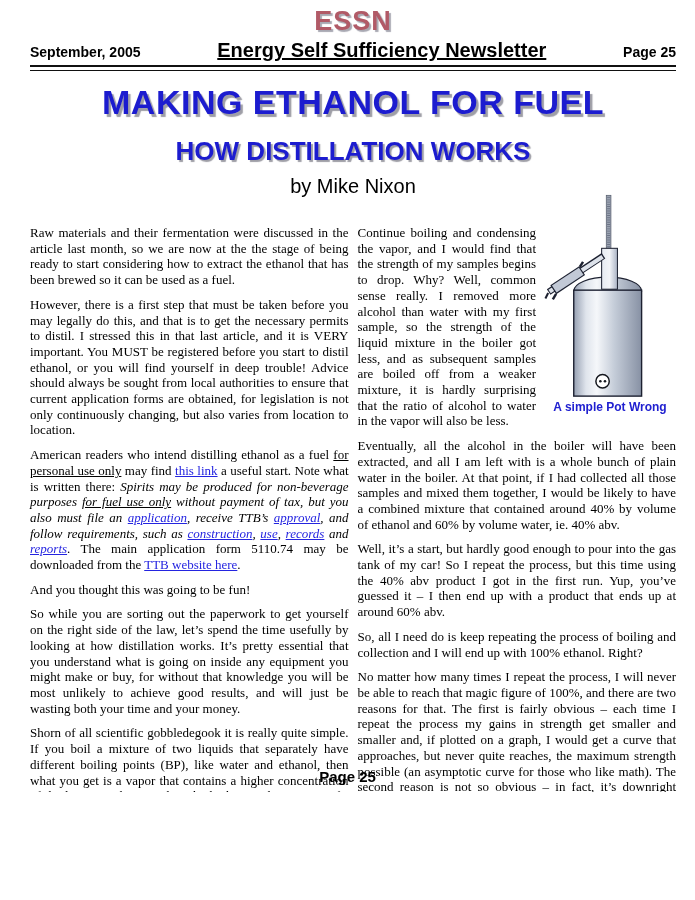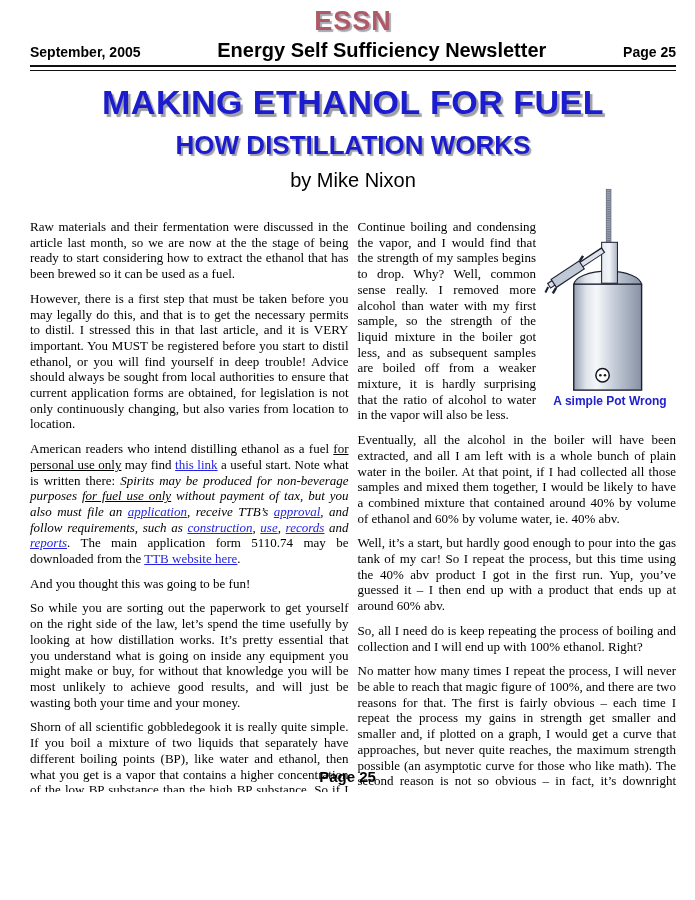--- a/index.html
+++ b/index.html
@@ -16,31 +16,31 @@
     text-align:center; font-family:"Liberation Sans", sans-serif; font-weight:bold;
     font-size:27px; letter-spacing:1px; color:var(--logo-red);
     text-shadow:2px 2px 1px #a8a8b2;
   }
   .header-row{
     display:flex; align-items:flex-end; justify-content:space-between;
     margin-top:2px; padding-bottom:3px; border-bottom:2.5px solid #111;
     font-family:"Liberation Sans", sans-serif; font-weight:bold;gap:12px;
   }
   .header-date,.header-page{font-size:14px; padding-bottom:2px;}
-  .header-title{font-size:20px; }
+  .header-title{font-size:20px; text-decoration:underline;}
   .rule2{border-top:1.5px solid #111; margin-top:3px;}
   .article-title{
     margin-top:12px; text-align:center; font-family:Liberation Sans, sans-serif;
     font-weight:bold; font-size:34px; color:var(--title-blue);
     text-shadow:2.5px 2.5px 1px #9e9ea6; letter-spacing:0.5px;
   }
   .article-subtitle{
     text-align:center; font-family:"Liberation Sans", sans-serif; font-weight:bold;
     font-size:26px; color:var(--title-blue); text-shadow:2px 2px 1px #9e9ea6;
-    margin-top:8px;
+    margin-top:14px;
   }
   .byline{
     text-align:center; font-family:"Liberation Sans", sans-serif; font-size:20px;
     margin-top:8px;
   }
   .columns{display:flex; gap:9px; margin-top:27px;}
   .col{width:322px; font-size:13px; line-height:15.7px; text-align:justify;}
   .col p.para{margin:0 0 9px 0;}
   .seg-i{font-style:italic;}
   .seg-u{text-decoration:underline;}

